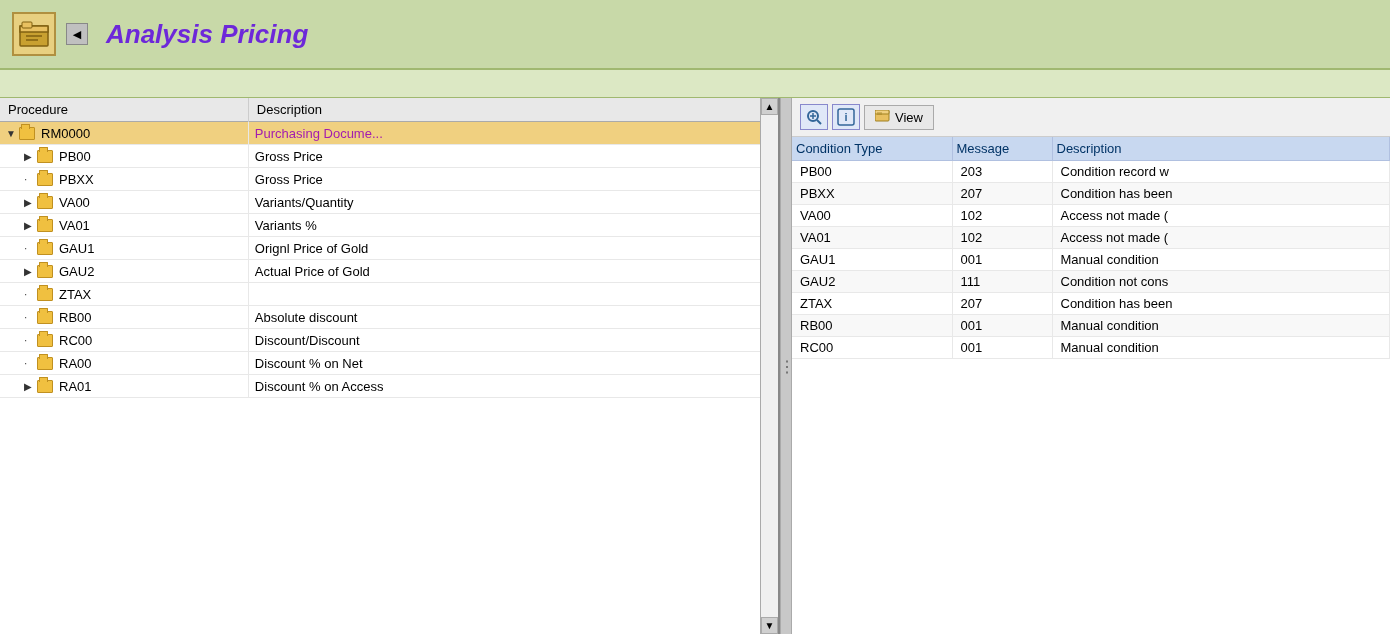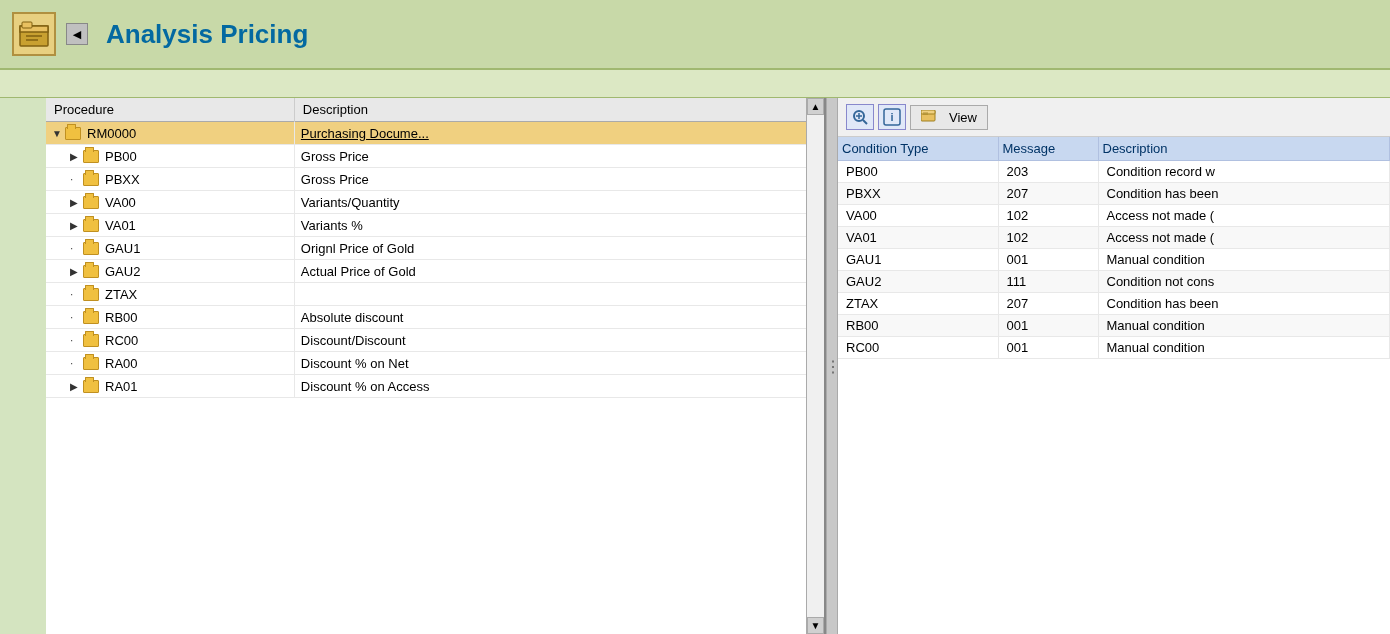--- a/index.html
+++ b/index.html
@@ -32,38 +32,38 @@
       border: 1px solid #888;
       display: flex;
       align-items: center;
       justify-content: center;
       font-size: 11px;
       cursor: pointer;
     }
     .header-title {
       font-size: 26px;
       font-weight: bold;
-      color: #0369a1;
+      font-style: italic;
+      color: #6d28d9;
       margin-left: 8px;
       text-align: center;
     }
 
     
     .toolbar-area {
       background: #dce8c4;
       height: 28px;
       border-bottom: 1px solid #a0b870;
     }
 
     
     .main-content {
       display: flex;
       height: calc(634px - 70px - 28px);
       background: #dce8c4;
-      margin-left: 46px;
     }
 
     
     .left-panel {
       width: 780px;
       border-right: 2px solid #888;
       background: #fff;
       display: flex;
       flex-direction: column;
       overflow: hidden;
@@ -123,22 +123,21 @@
       top: -4px;
       left: 1px;
       width: 7px;
       height: 4px;
       background: #f0c040;
       border: 1px solid #c09020;
       border-bottom: none;
       border-radius: 1px 1px 0 0;
     }
     .desc-underline {
-      text-decoration: underline;
-      color: #000000;
+      color: #a21caf;
     }
 
     
     .scroll-container {
       flex: 1;
       overflow: hidden;
       position: relative;
     }
     .scroll-buttons {
       position: absolute;
@@ -210,21 +209,21 @@
       font-size: 14px;
     }
     .toolbar-btn-text {
       padding: 4px 10px;
       background: #e8e8e8;
       border: 1px solid #aaa;
       font-size: 13px;
       cursor: pointer;
       display: flex;
       align-items: center;
-      gap: 12px;
+      gap: 4px;
     }
     .overview-title {
       font-size: 26px;
       font-weight: normal;
       padding: 6px 10px 4px 10px;
       color: #000;
     }
     .overview-table {
       width: 100%;
       border-collapse: collapse;

